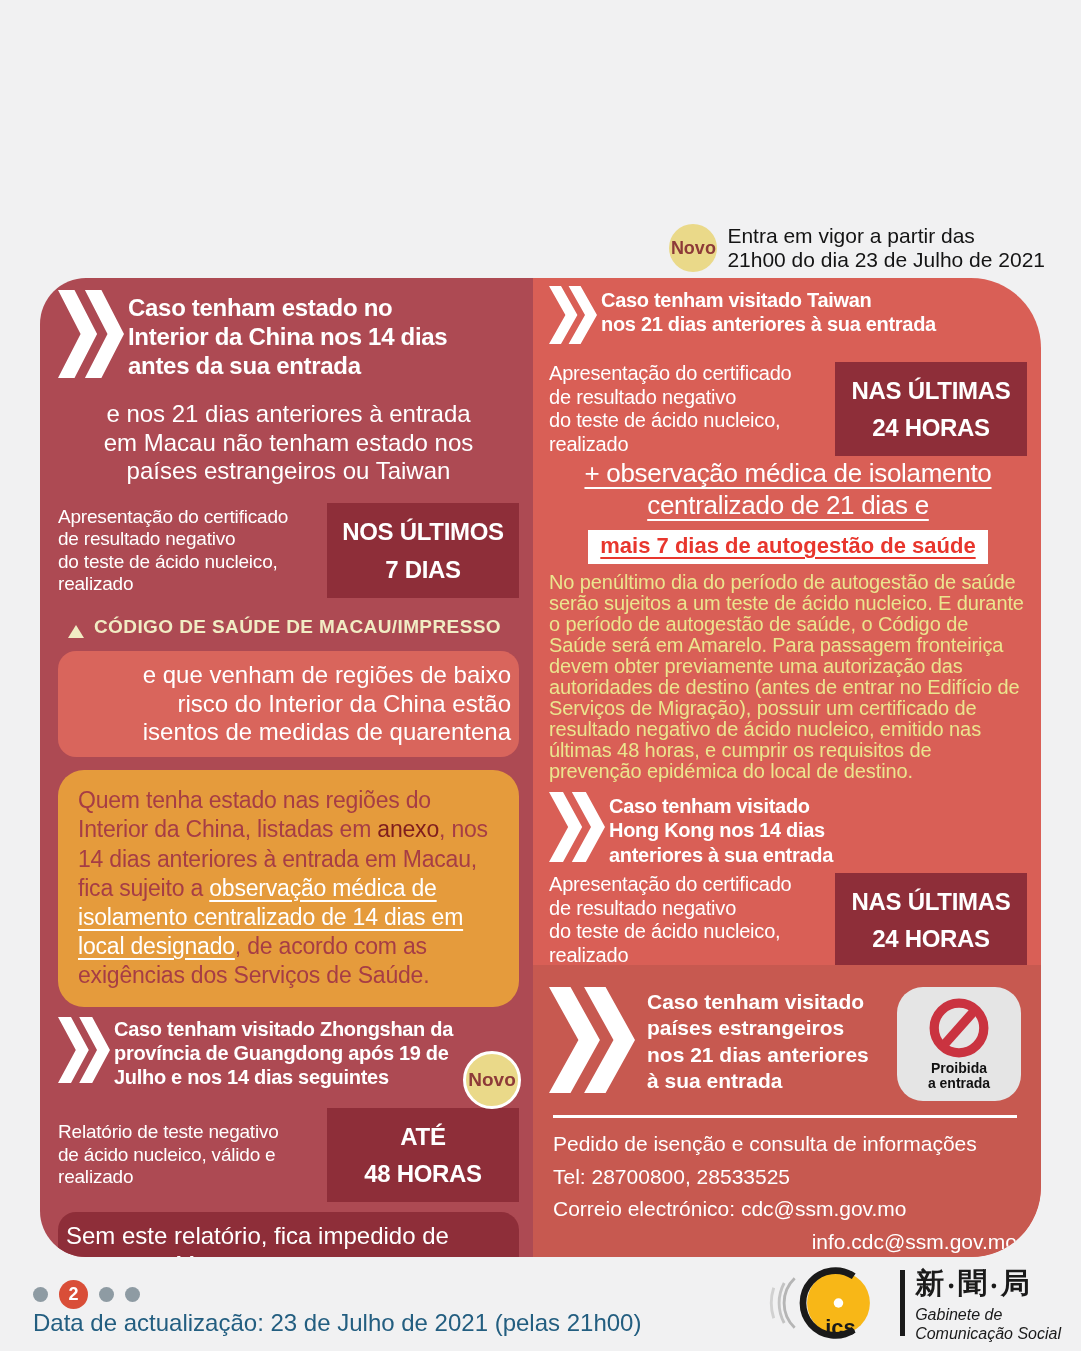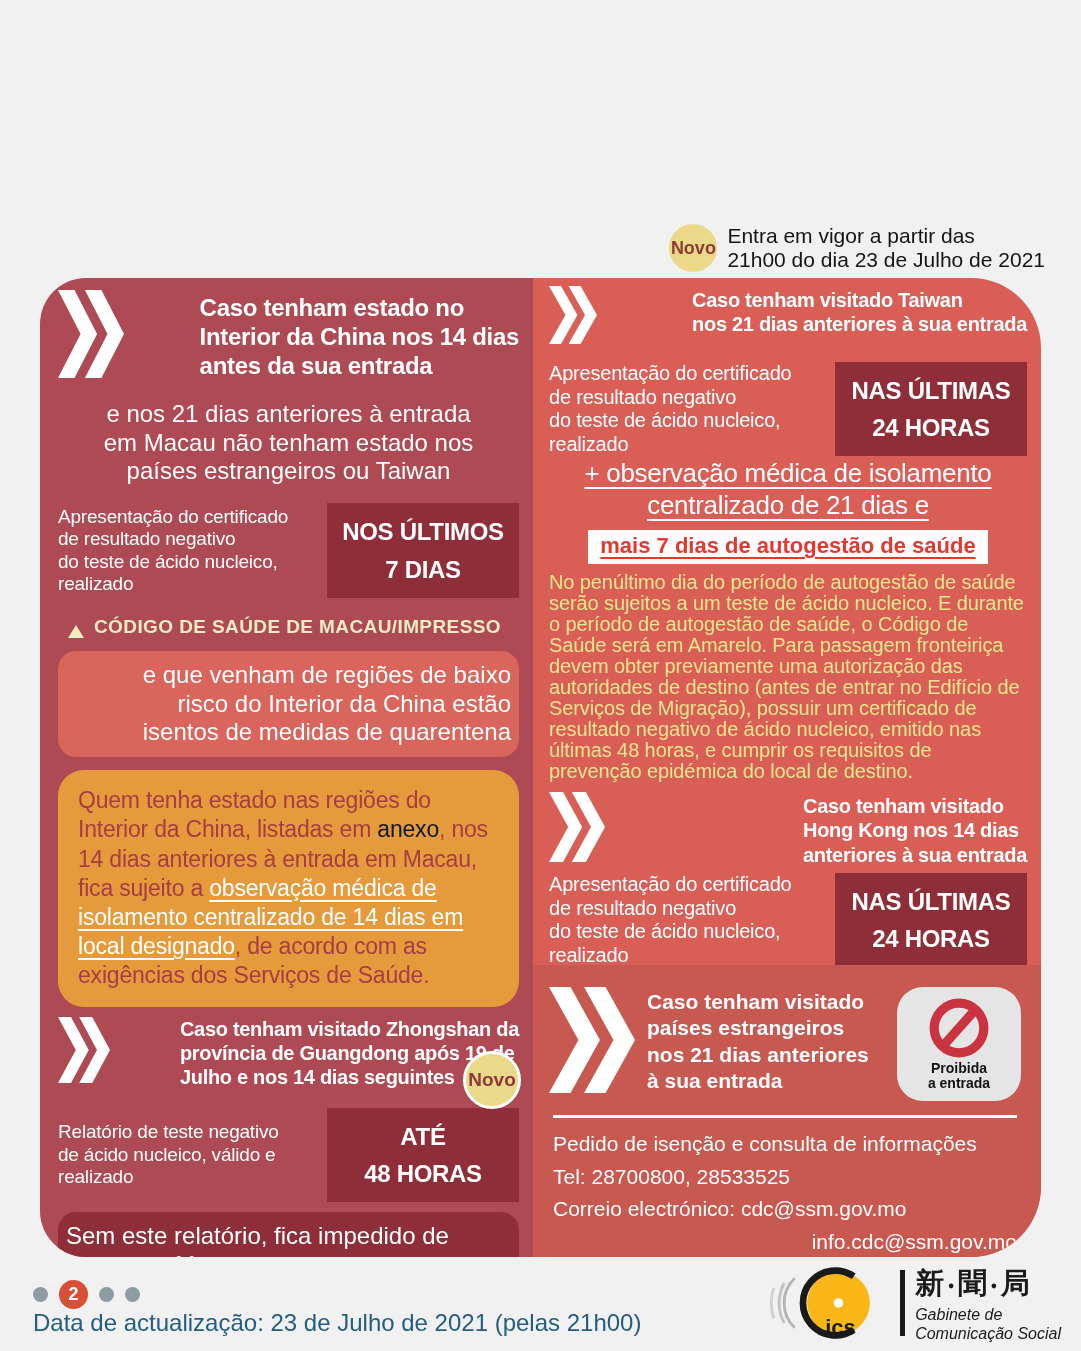--- a/index.html
+++ b/index.html
@@ -27,21 +27,21 @@
   .left-panel {
     width:493px; flex-shrink:0; background:#ad4a53;
     border-radius:46px 0 0 46px; padding:12px 14px 0 18px; overflow:hidden;
   }
   .right-panel {
     flex:1; background:#d95f56; border-radius:0 70px 70px 0;
     position:relative; padding:8px 14px 0 16px; overflow:hidden;
   }
 
   
-  .sec-head { display:flex; align-items:flex-start; gap:12px;justify-content:space-between; }
+  .sec-head { display:flex; align-items:flex-start; gap:4px; }
   .chev { flex-shrink:0; }
   .sec-head h3 { font-weight:bold; letter-spacing:-0.3px; }
 
   .lp-head1 h3 { font-size:24px; line-height:1.2; margin-top:4px; }
   .lp-para { text-align:center; font-size:24px; line-height:1.18; margin-top:20px; }
 
   .cert-row { display:flex; align-items:center; gap:8px; margin-top:18px; }
   .cert-text { flex:1; font-size:19px; line-height:1.18; letter-spacing:-0.2px; }
   .time-box {
     flex-shrink:0; width:192px; background:#8e2e39; color:#fff; text-align:center;
@@ -53,21 +53,21 @@
   .code-text { color:#f1ecc4; font-weight:bold; font-size:19px; letter-spacing:0.4px; }
 
   .exempt-box {
     background:#d9655c; border-radius:18px; margin-top:13px; padding:10px 8px;
     text-align:right; font-size:24px; line-height:1.2;
   }
   .annex-box {
     background:#e59b3c; border-radius:26px; margin-top:13px; padding:16px 20px;
     color:#a63d45; font-size:23px; line-height:1.27; letter-spacing:-0.2px;
   }
-  .annex-box .white { color:#0f172a;text-align:right; }
+  .annex-box .white { color:#7f1d1d;text-align:right; }
   .annex-box .white-underline { color:#fff; text-decoration:underline; text-underline-offset:4px; }
 
   .s4-wrap { position:relative; margin-top:10px; }
   .s4-wrap h3 { font-size:20px; line-height:1.22; }
   .novo-badge.ring {
     position:absolute; top:34px; right:-2px; width:58px; height:58px;
     border:3px solid #fff; font-size:19px; z-index:2;
   }
   .warning-box {
     background:#8e2e39; border-radius:18px; margin-top:10px; padding:10px 8px;

